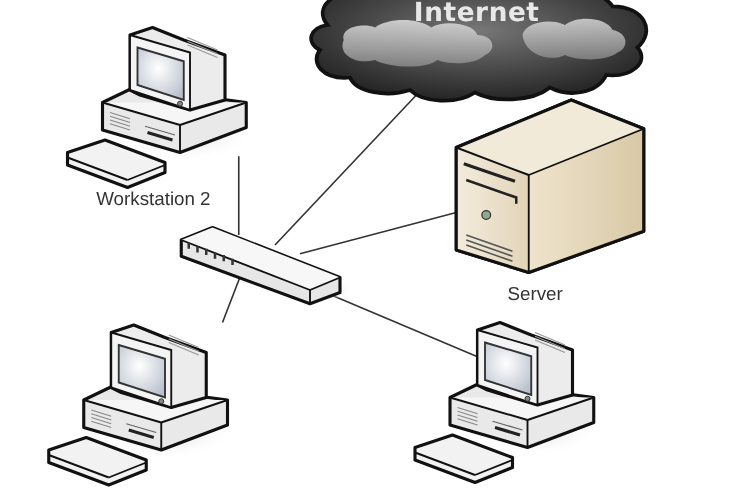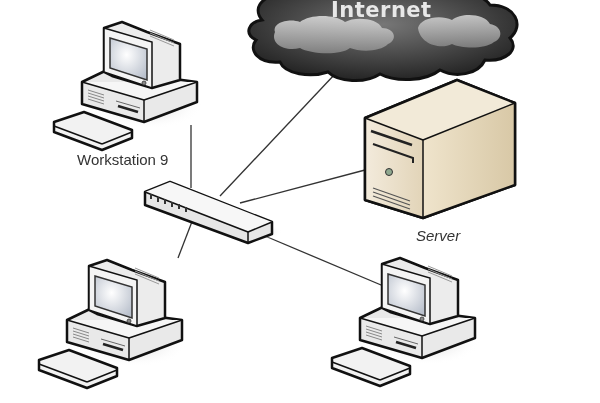--- a/index.html
+++ b/index.html
@@ -129,14 +129,14 @@
   <g transform="translate(37,260)">
     <use href="#computer"></use>
   </g>
 
   <g transform="translate(330,258)">
     <use href="#computer"></use>
   </g>
 </svg>
 
 <div class="cloud-label" style="left:331px; top:-2px;">Internet</div>
-<div class="label" style="left:77px; top:151px;">Workstation 9</div>
-<div class="label" style="left:416px; top:227px;font-style:italic;">Server</div>
+<div class="label" style="left:77px; top:151px;">Workstation 2</div>
+<div class="label" style="left:406px; top:227px;">Server</div>
 
 </body></html>

